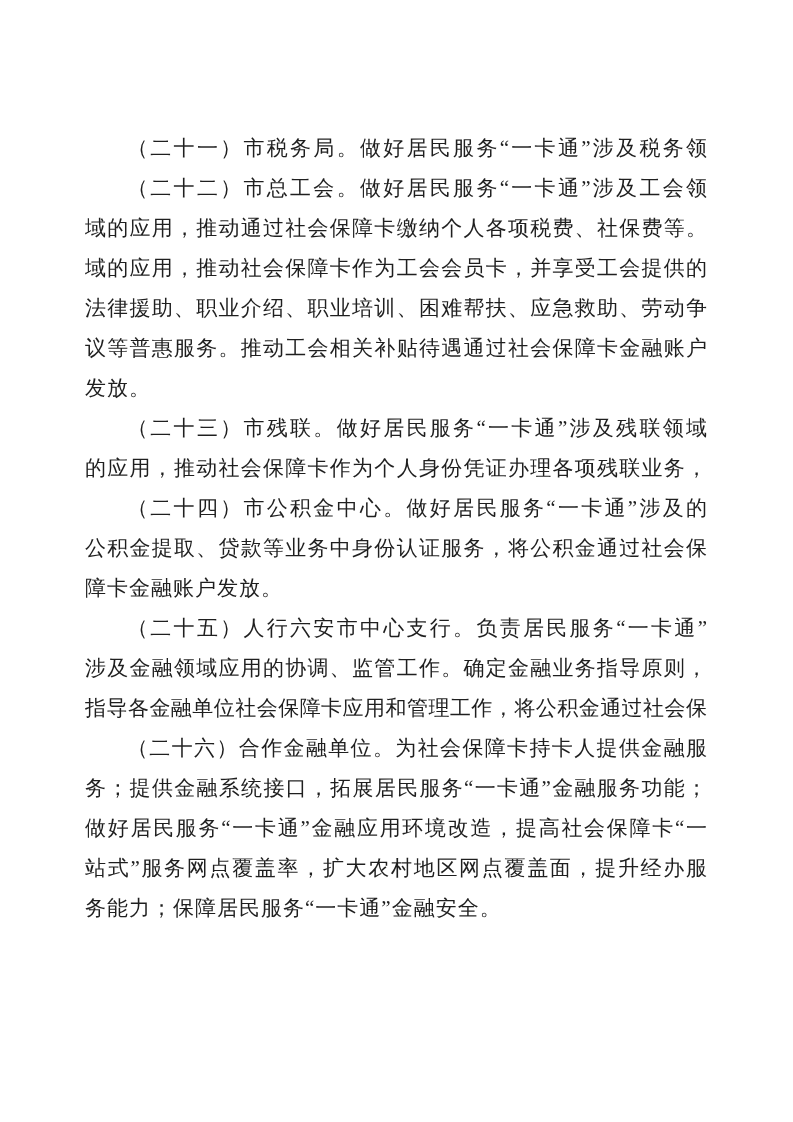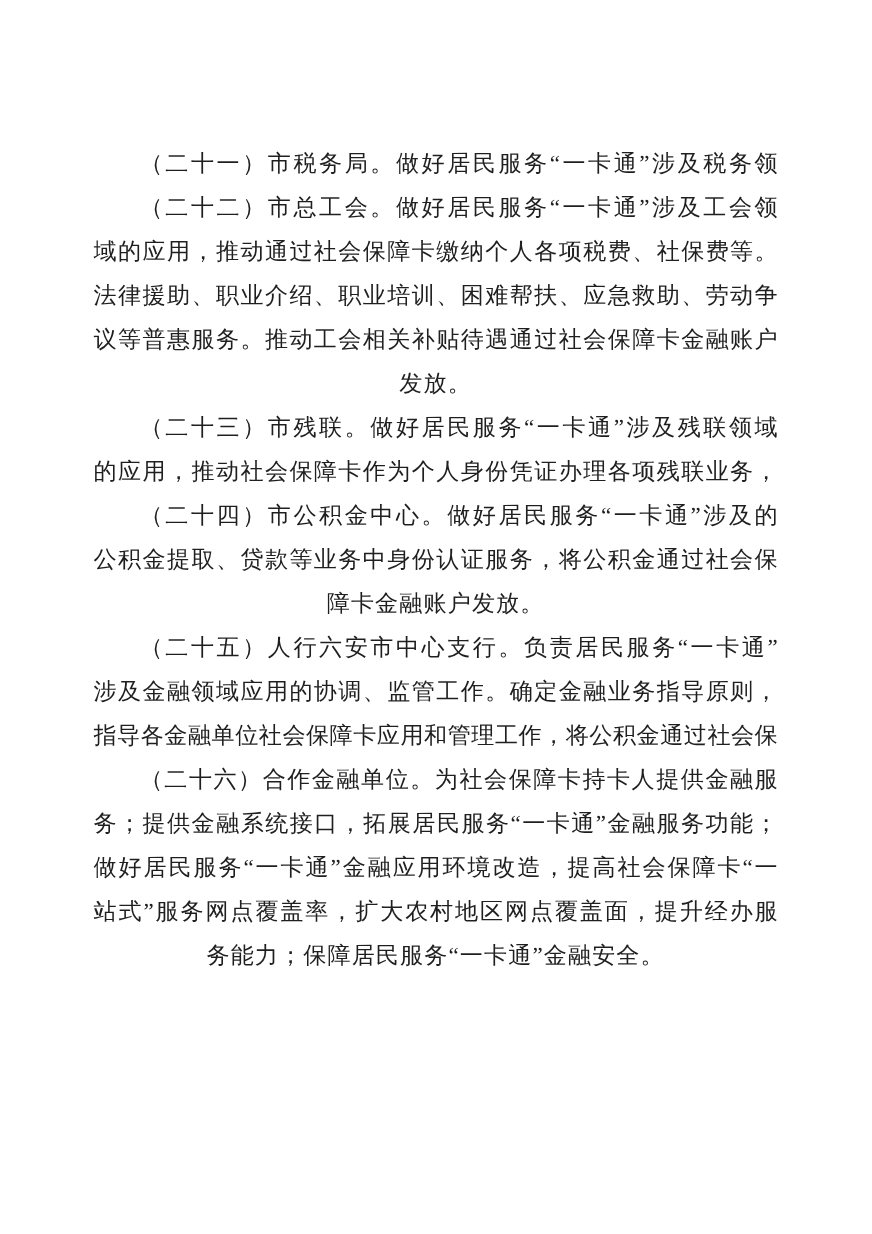--- a/index.html
+++ b/index.html
@@ -21,21 +21,21 @@
     top: 128px;
     width: 622px;
     color: #1f1f1f;
   }
   .line {
     font-size: 21px;
     line-height: 40px;
     height: 40px;
     overflow: hidden;
     white-space: normal;
-    text-align: center;
+    text-align: left;
     letter-spacing: 1px;
     color: #1f1f1f;
   }
   .line.fill {
     letter-spacing: 0;
     text-align: justify;
     text-align-last: justify;
   }
   .line.indent {
     padding-left: 42px;
@@ -51,20 +51,21 @@
   }
 </style>
 </head>
 <body>
 
 <div class="page" style="background: rgb(255, 255, 255);">
   <div class="content" style="color: rgb(31, 31, 31);">
       <div class="line indent fill">（二十一）市税务局。做好居民服务“一卡通”涉及税务领</div>
       <div class="line indent fill">（二十二）市总工会。做好居民服务“一卡通”涉及工会领</div>
       <div class="line fill">域的应用，推动通过社会保障卡缴纳个人各项税费、社保费等。</div>
+      <div class="line fill">域的应用，推动社会保障卡作为工会会员卡，并享受工会提供的</div>
       <div class="line fill">法律援助、职业介绍、职业培训、困难帮扶、应急救助、劳动争</div>
       <div class="line fill">议等普惠服务。推动工会相关补贴待遇通过社会保障卡金融账户</div>
       <div class="line">发放。</div>
       <div class="line indent fill">（二十三）市残联。做好居民服务“一卡通”涉及残联领域</div>
       <div class="line fill">的应用，推动社会保障卡作为个人身份凭证办理各项残联业务，</div>
       <div class="line indent fill">（二十四）市公积金中心。做好居民服务“一卡通”涉及的</div>
       <div class="line fill">公积金提取、贷款等业务中身份认证服务，将公积金通过社会保</div>
       <div class="line">障卡金融账户发放。</div>
       <div class="line indent fill">（二十五）人行六安市中心支行。负责居民服务“一卡通”</div>
       <div class="line fill">涉及金融领域应用的协调、监管工作。确定金融业务指导原则，</div>

